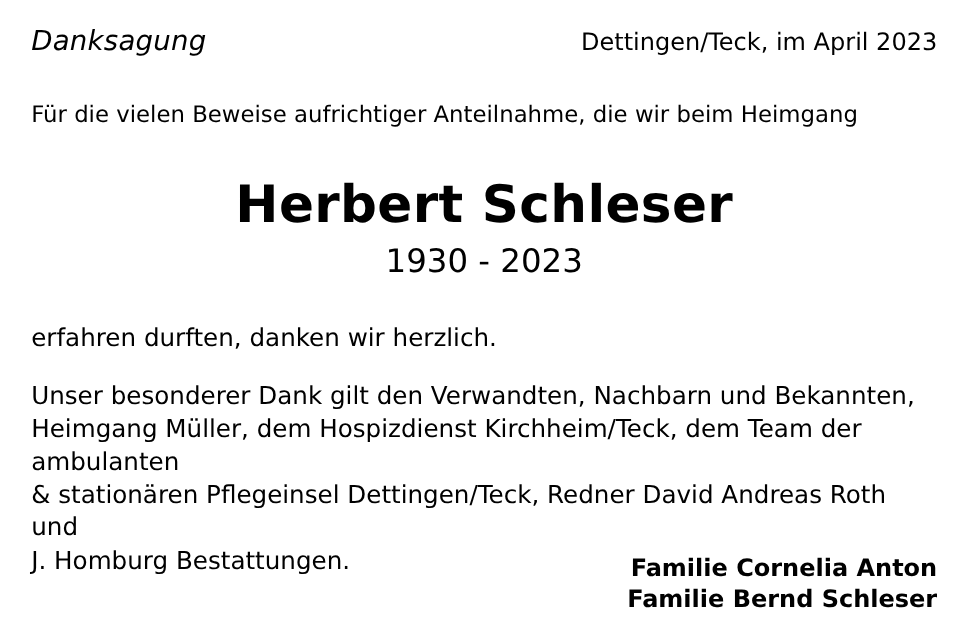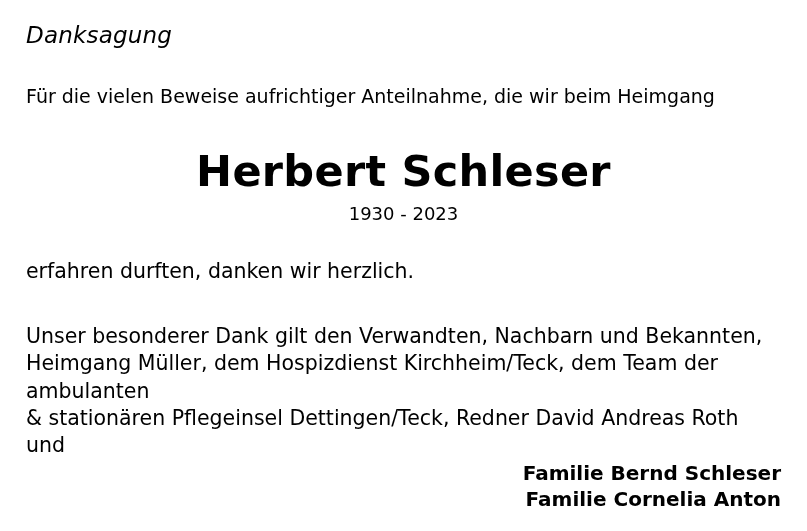--- a/index.html
+++ b/index.html
@@ -51,30 +51,30 @@
     text-align: center;
     margin-top: 40px;
   }
   .name {
     font-size: 43px;
     font-weight: bold;
     letter-spacing: 0.3px;
     line-height: 1.05;
   }
   .years {
-    font-size: 18px;
+    font-size: 27px;
     margin-top: 9px;
   }
   .after-name {
     margin-top: 34px;
     font-size: 20.5px;
     line-height: 1.3;
   }
   .thanks {
-    margin-top: 38px;
+    margin-top: 22px;
     font-size: 20.5px;
     line-height: 1.335;
   }
   .thanks p {
     margin: 0;
   }
   .signature {
     position: absolute;
     right: 26px;
     bottom: 18px;
@@ -85,38 +85,40 @@
   }
 </style>
 </head>
 <body>
 
 <div class="card">
   <div class="inner">
 
     <div class="top-row">
       <div class="kicker">Danksagung</div>
+      <div class="place-date">Dettingen/Teck, im April 2023</div>
     </div>
 
     <div class="intro">
       <div>Für die vielen Beweise aufrichtiger Anteilnahme, die wir beim Heimgang</div>
     </div>
 
     <div class="name-block">
       <div class="name">Herbert Schleser</div>
       <div class="years">1930 - 2023</div>
     </div>
 
     <div class="after-name">erfahren durften, danken wir herzlich.</div>
 
     <div class="thanks">
       <p>Unser besonderer Dank gilt den Verwandten, Nachbarn und Bekannten,</p>
       <p>Heimgang Müller, dem Hospizdienst Kirchheim/Teck, dem Team der ambulanten</p>
       <p>&amp; stationären Pflegeinsel Dettingen/Teck, Redner David Andreas Roth und</p>
+      <p>J. Homburg Bestattungen.</p>
     </div>
 
     <div class="signature">
+      <div>Familie Cornelia Anton</div>
       <div>Familie Bernd Schleser</div>
-      <div>Familie Cornelia Anton</div>
     </div>
 
   </div>
 </div>
 
 </body></html>

